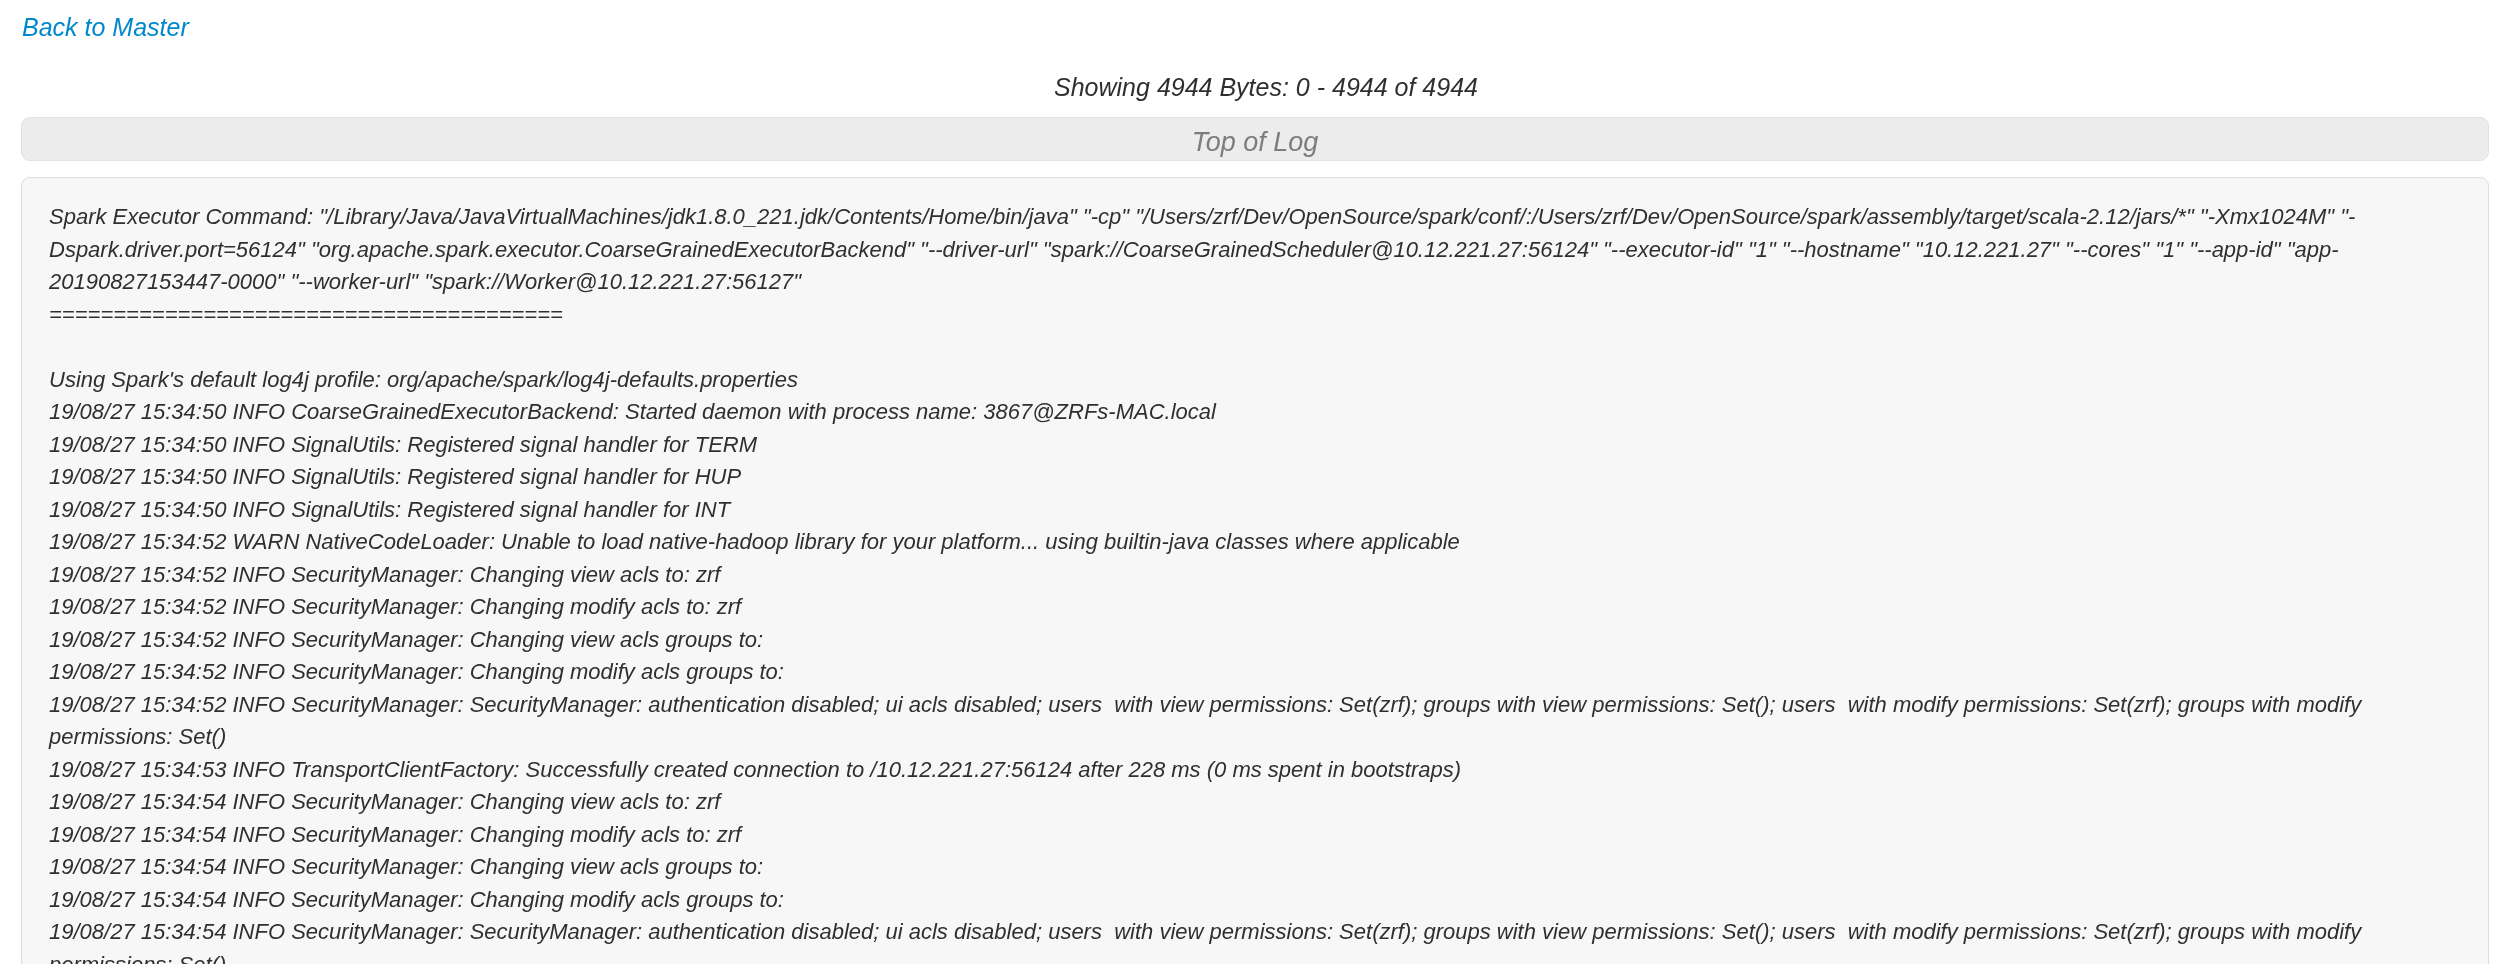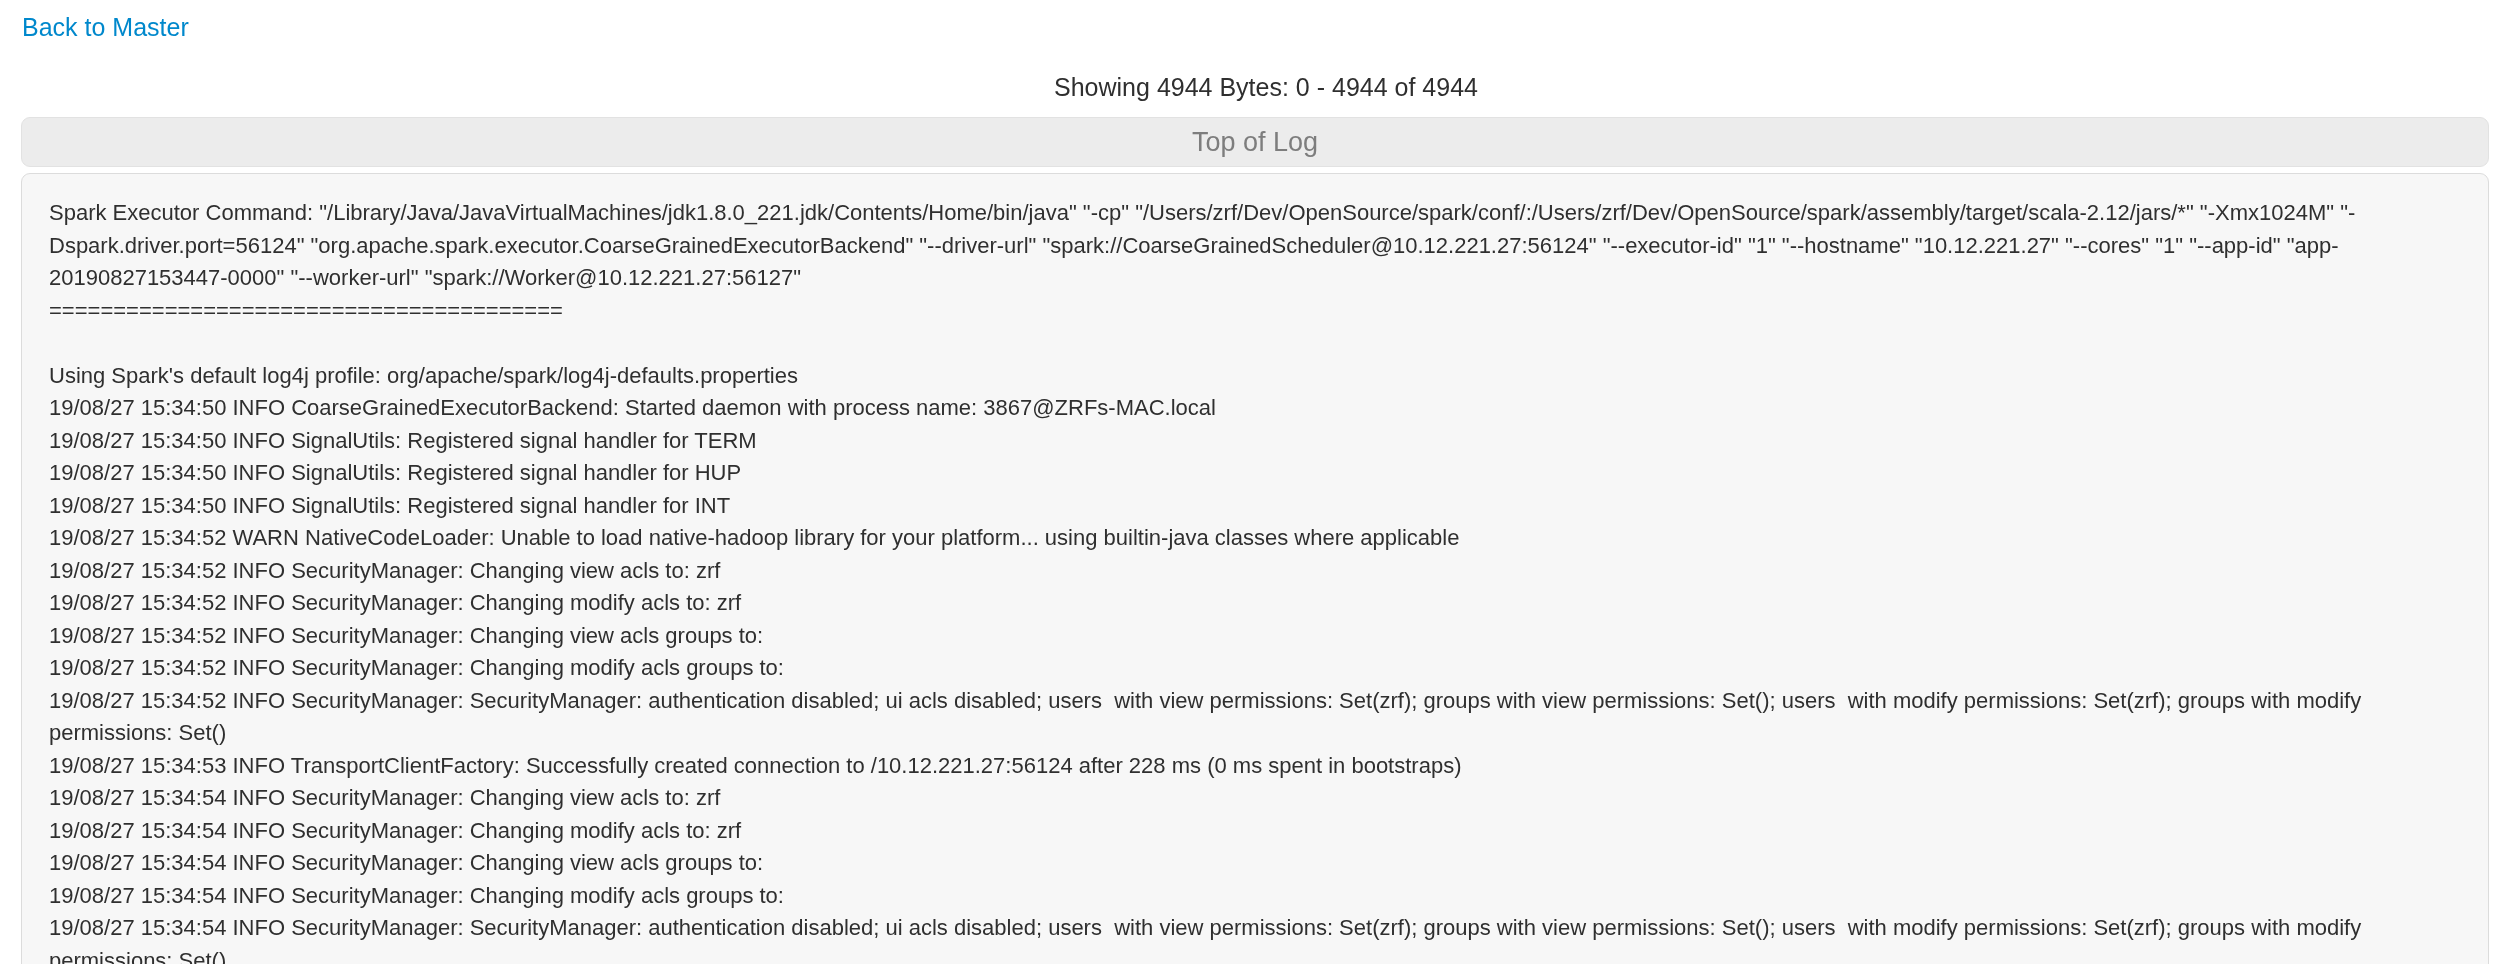--- a/index.html
+++ b/index.html
@@ -5,21 +5,21 @@
   :root {
     --link: #0088cc;
     --header_bg: #ececec;
     --header_border: #e2e2e2;
     --header_text: #7d7d7d;
     --log_bg: #f7f7f7;
     --border: #dcdcdc;
     --text: #2f2f2f;
     --page_bg: #ffffff;
   }
-  * { box-sizing: border-box; }
+  * { box-sizing: border-box; font-style: italic; }
   html, body {
     margin: 0;
     padding: 0;
     width: 2510px;
     height: 964px;
     overflow: hidden;
     background: var(--page_bg);
     font-family: "Liberation Sans", sans-serif;
     color: var(--text);
   }
@@ -33,22 +33,22 @@
     cursor: pointer;
   }
   .byte-info {
     margin: 31px 0 0 22px;
     font-size: 25px;
     line-height: 28px;
     color: var(--text);
     text-align: center;
   }
   .log-header {
-    margin: 16px 21px 6px 21px;
-    height: 50px;
+    margin: 16px 21px 16px 21px;
+    height: 44px;
     line-height: 48px;
     background: var(--header_bg);
     border: 1px solid var(--header_border);
     border-radius: 9px;
     text-align: center;
     font-size: 27px;
     color: var(--header_text);
     cursor: pointer;
     user-select: none;
   }

